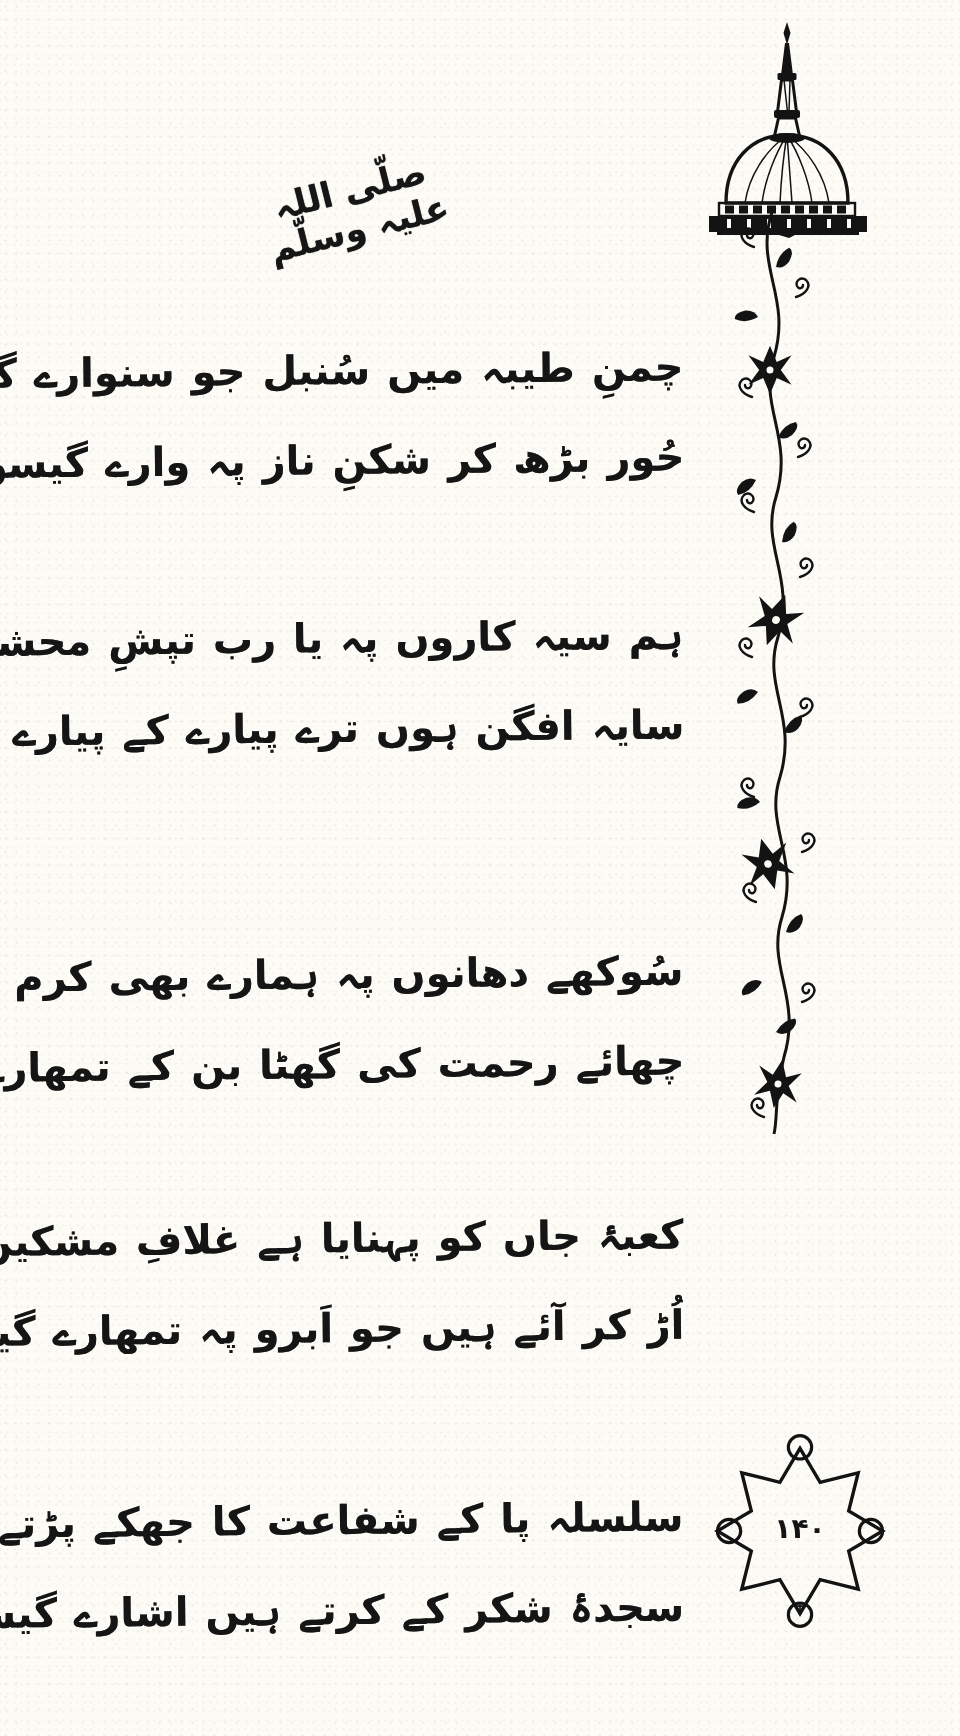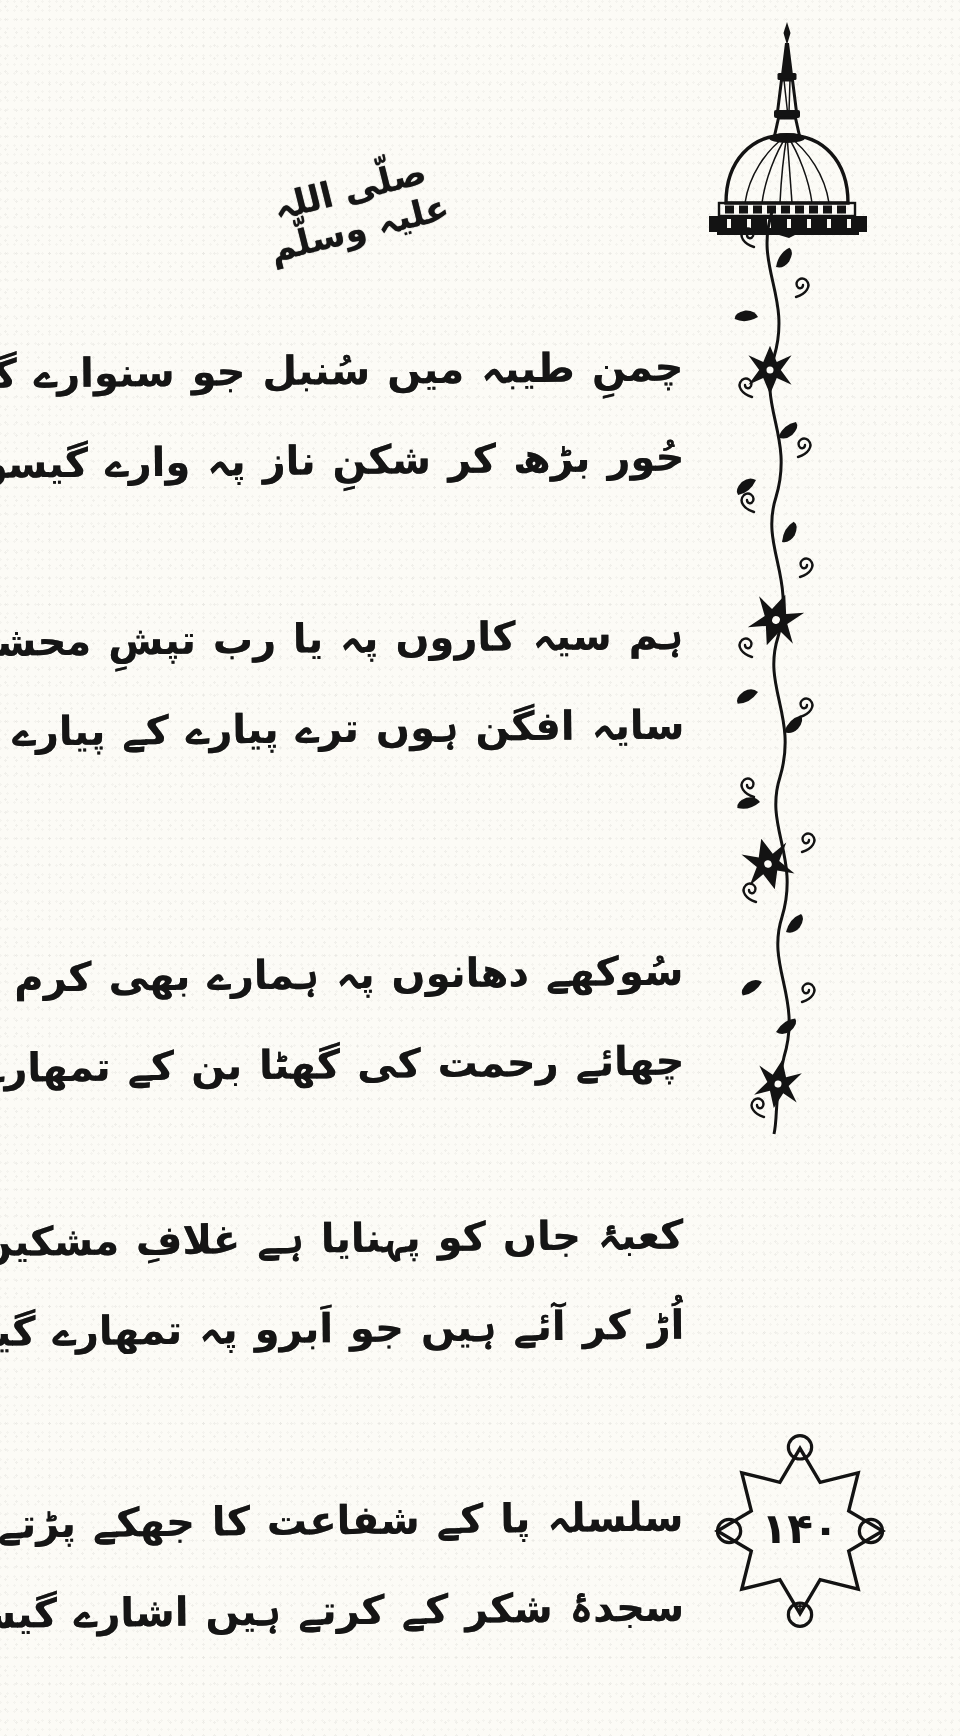--- a/index.html
+++ b/index.html
@@ -26,21 +26,21 @@
     direction:rtl;
     text-shadow:0 0 1px rgba(0,0,0,.6);
   }
   
   .dome-svg{position:absolute;left:700px;top:20px;width:176px;height:218px;}
   .vine-svg{position:absolute;left:714px;top:212px;width:122px;height:928px;}
   .medallion{position:absolute;left:710px;top:1424px;width:180px;height:214px;}
   .medallion svg{position:absolute;inset:0;width:100%;height:100%;}
   .pagenum{
     position:absolute;inset:0;display:flex;align-items:center;justify-content:center;
-    font-weight:bold;font-size:42px;color:#131313;direction:rtl;
+    font-weight:bold;font-size:28px;color:#131313;direction:rtl;
     padding-bottom:6px;
   }
   svg .ink{fill:#131313;}
   svg .stroke{fill:none;stroke:#131313;}
   
   .couplet{position:absolute;left:22px;width:662px;transform:rotate(-.6deg);}
   .verse{
     margin:0 0 26px;
     direction:rtl;
     font-family:"DejaVu Sans", sans-serif;

